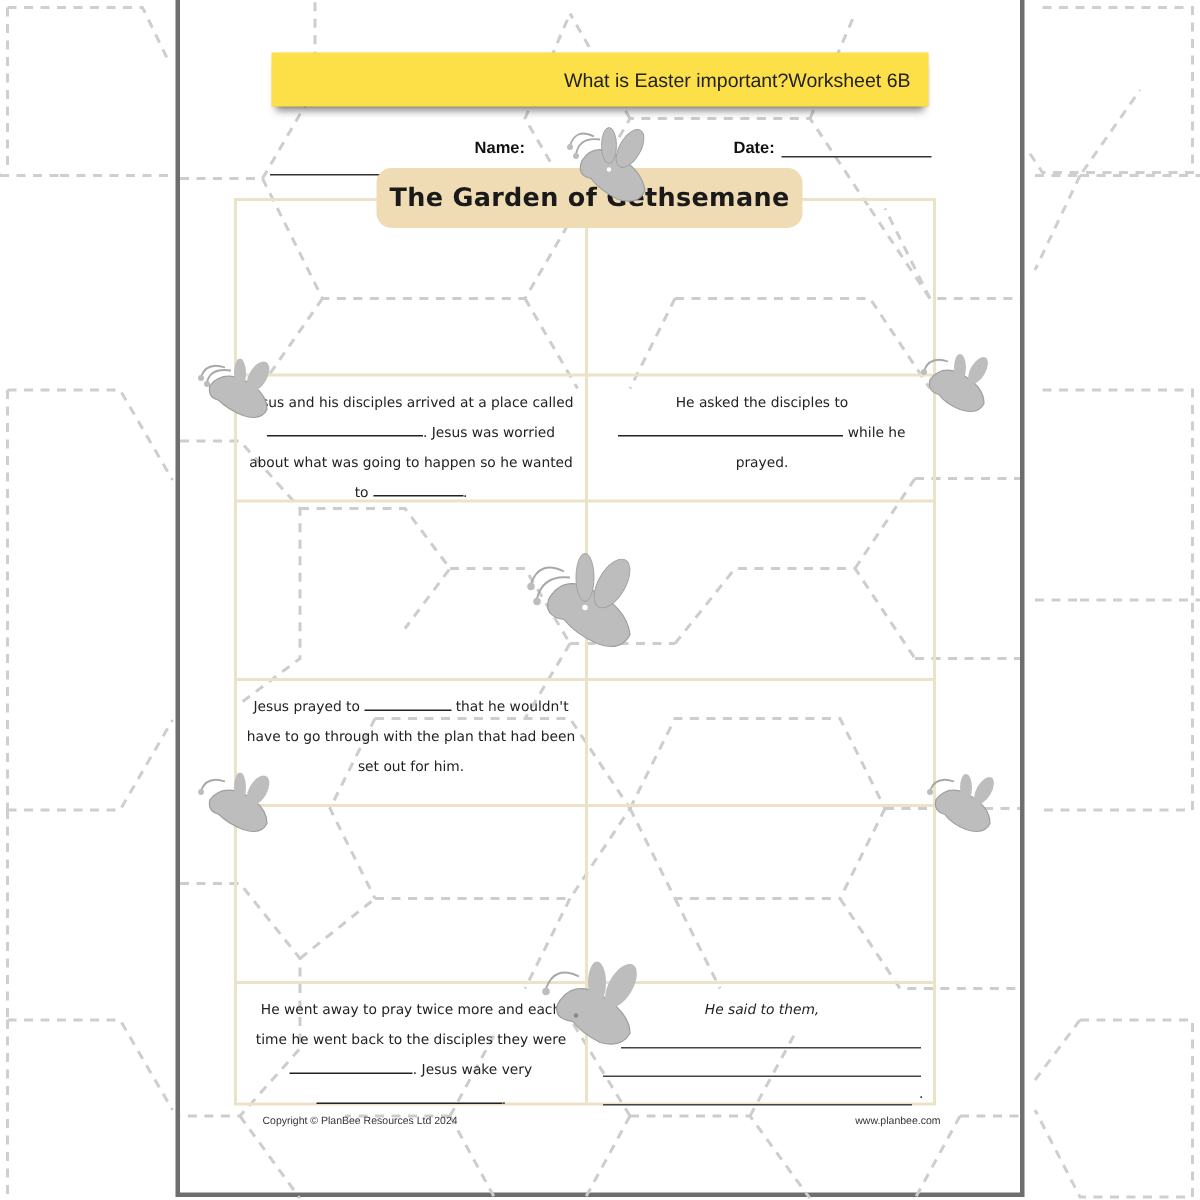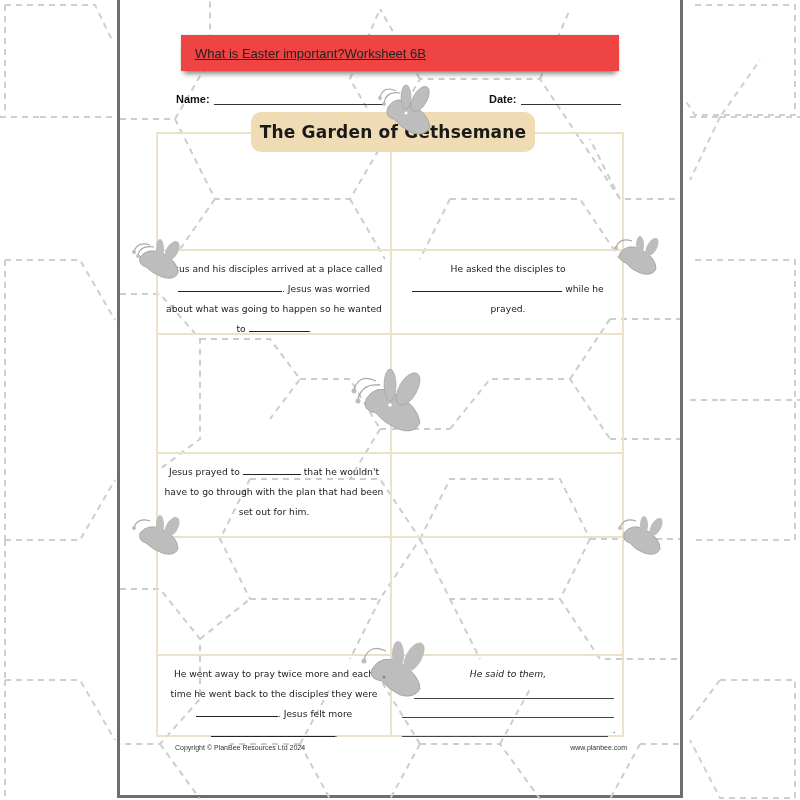--- a/index.html
+++ b/index.html
@@ -9,25 +9,25 @@
     font-family: "DejaVu Sans", sans-serif;
   }
   .bg-hex { position: absolute; left: 0; top: 0; width: 800px; height: 800px; z-index: 0; }
   .page {
     position: absolute; left: 117px; top: -4px; width: 560px; height: 796px;
     border: 3px solid #6e6e6e; background: #ffffff; z-index: 1;
   }
   .page-hex { position: absolute; left: 0; top: 0; width: 560px; height: 800px; z-index: 0; }
   .header-card {
     position: absolute; left: 61px; top: 36px; width: 438px; height: 36px;
-    background: #ef4444; z-index: 3;
+    background: #fde047; z-index: 3;
     box-shadow: 0 6px 5px -3px rgba(0,0,0,0.45), 0 0 2px rgba(0,0,0,0.15);
-    display: flex; align-items: center; justify-content: flex-start;
+    display: flex; align-items: center; justify-content: flex-end;
     padding: 0 12px 0 14px; box-sizing: border-box;
-    font-family: "Liberation Sans", sans-serif; font-size: 13px; color: #222; text-decoration: underline;
+    font-family: "Liberation Sans", sans-serif; font-size: 13px; color: #222;
   }
   .meta-row {
     position: absolute; top: 94px; left: 56px; width: 450px; height: 14px; z-index: 3;
     font-family: "Liberation Sans", sans-serif; font-size: 11px; font-weight: bold; color: #111;
   }
   .meta-row .field { position: absolute; display: flex; align-items: flex-end; }
   .meta-row .line { border-bottom: 1px solid #333; height: 11px; margin-left: 4px; }
   .title-pill {
     position: absolute; left: 131px; top: 113px; width: 284px; height: 40px;
     background: #efdcb4; border-radius: 10px; z-index: 4;
@@ -127,21 +127,21 @@
       <path d="M180 745 L210 690"></path>
     </g>
   </svg>
 
   <div class="header-card">
     <span>What is Easter important?</span>
     <span>Worksheet 6B</span>
   </div>
 
   <div class="meta-row">
-    <div class="field" style="left:0;">
+    <div class="field" style="left:0;flex-direction:column;">
       <span>Name:</span>
       <span class="line" style="width:170px;"></span>
     </div>
     <div class="field" style="left:313px;">
       <span>Date:</span>
       <span class="line" style="width:100px;"></span>
     </div>
   </div>
 
   <div class="title-pill">
@@ -161,21 +161,21 @@
     </div>
     <div class="cell" style="left:234px; top:117px; height:82px;">
       <span>He asked the disciples to </span><br><span class="blank" style="width:150px;"></span><span> while he prayed.</span>
     </div>
 
     <div class="cell" style="left:0; top:320px; height:82px;border-radius:10px;">
       <span>Jesus prayed to </span><span class="blank" style="width:58px;"></span><span> that he wouldn't have to go through with the plan that had been set out for him.</span>
     </div>
 
     <div class="cell" style="left:0; top:522px; height:82px;">
-      <span>He went away to pray twice more and each time he went back to the disciples they were </span><span class="blank" style="width:82px;"></span><span>. Jesus felt more </span><br><span class="blank" style="width:124px;"></span><span>.</span>
+      <span>He went away to pray twice more and each time he went back to the disciples they were </span><span class="blank" style="width:82px;"></span><span>. Jesus wake very </span><br><span class="blank" style="width:124px;"></span><span>.</span>
     </div>
     <div class="cell" style="left:234px; top:522px; height:82px;font-style:italic;">
       <span>He said to them,</span>
       <span class="answer-line" style="margin-left:16px; margin-top:-4px;"></span>
       <span class="answer-line"></span>
       <span class="answer-line" style="margin-right:10px; position:relative;">
           <span style="position:absolute; right:-8px; top:2px;">.</span>
         </span>
     </div>
   </div>

